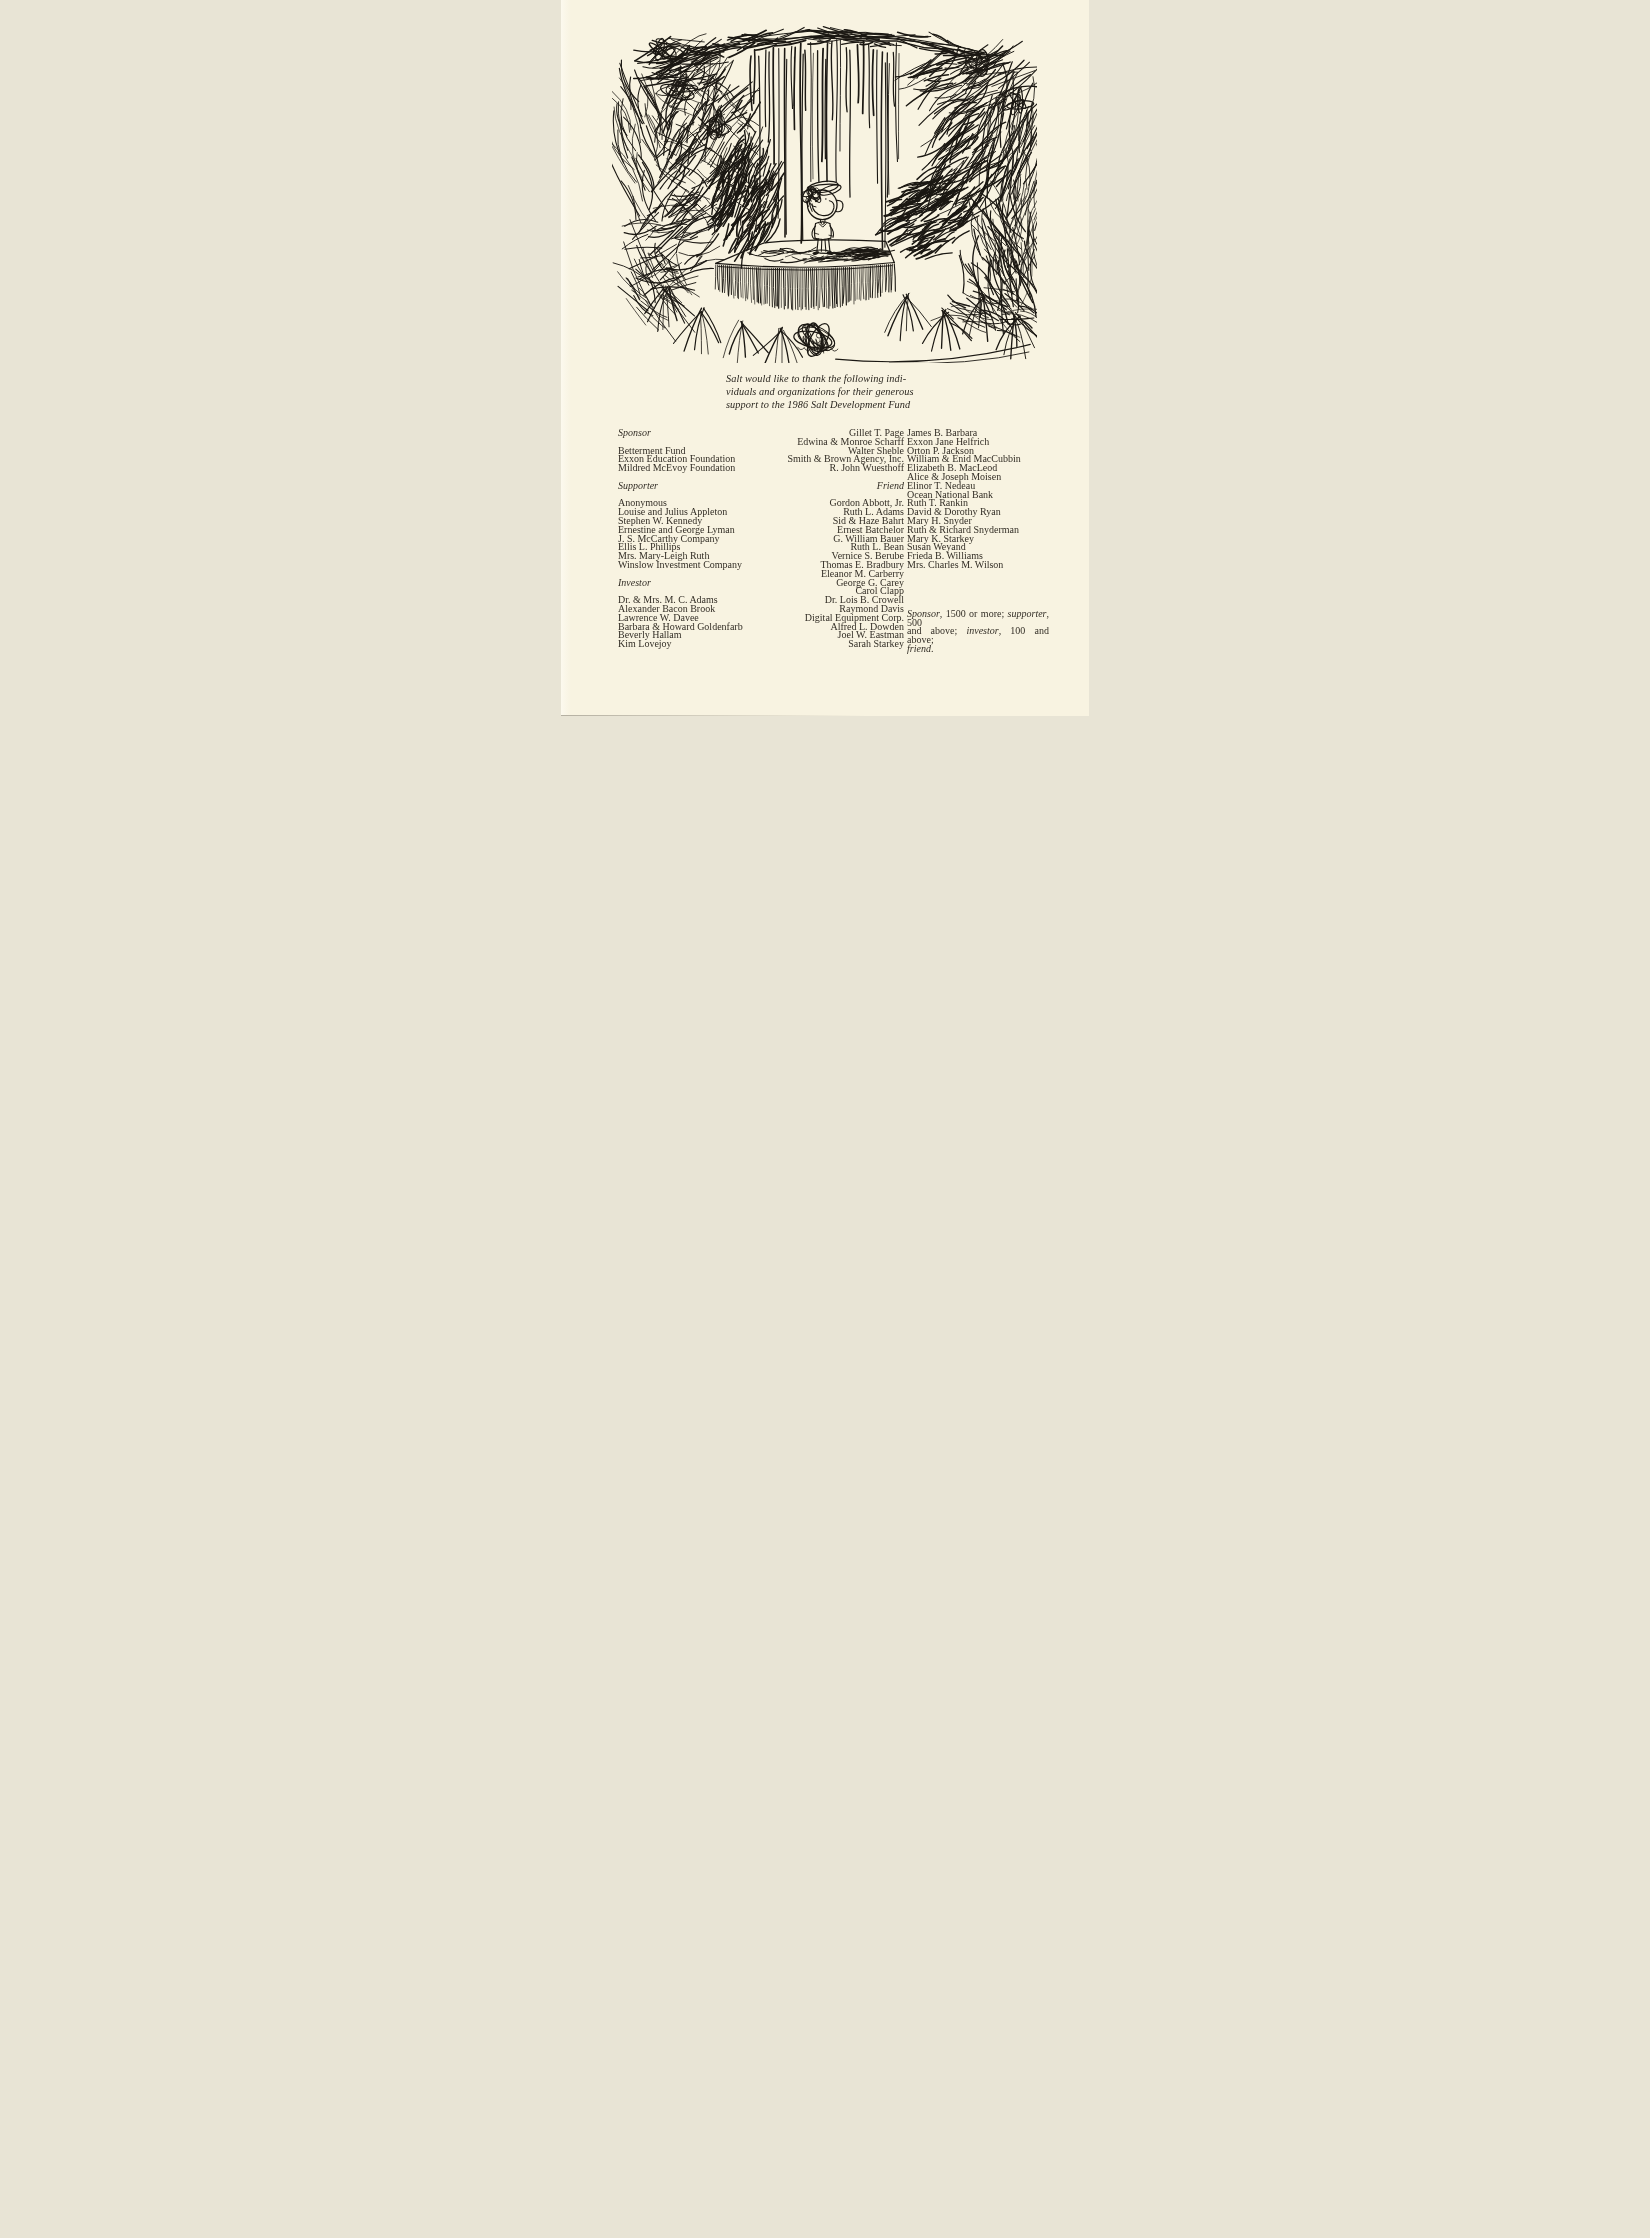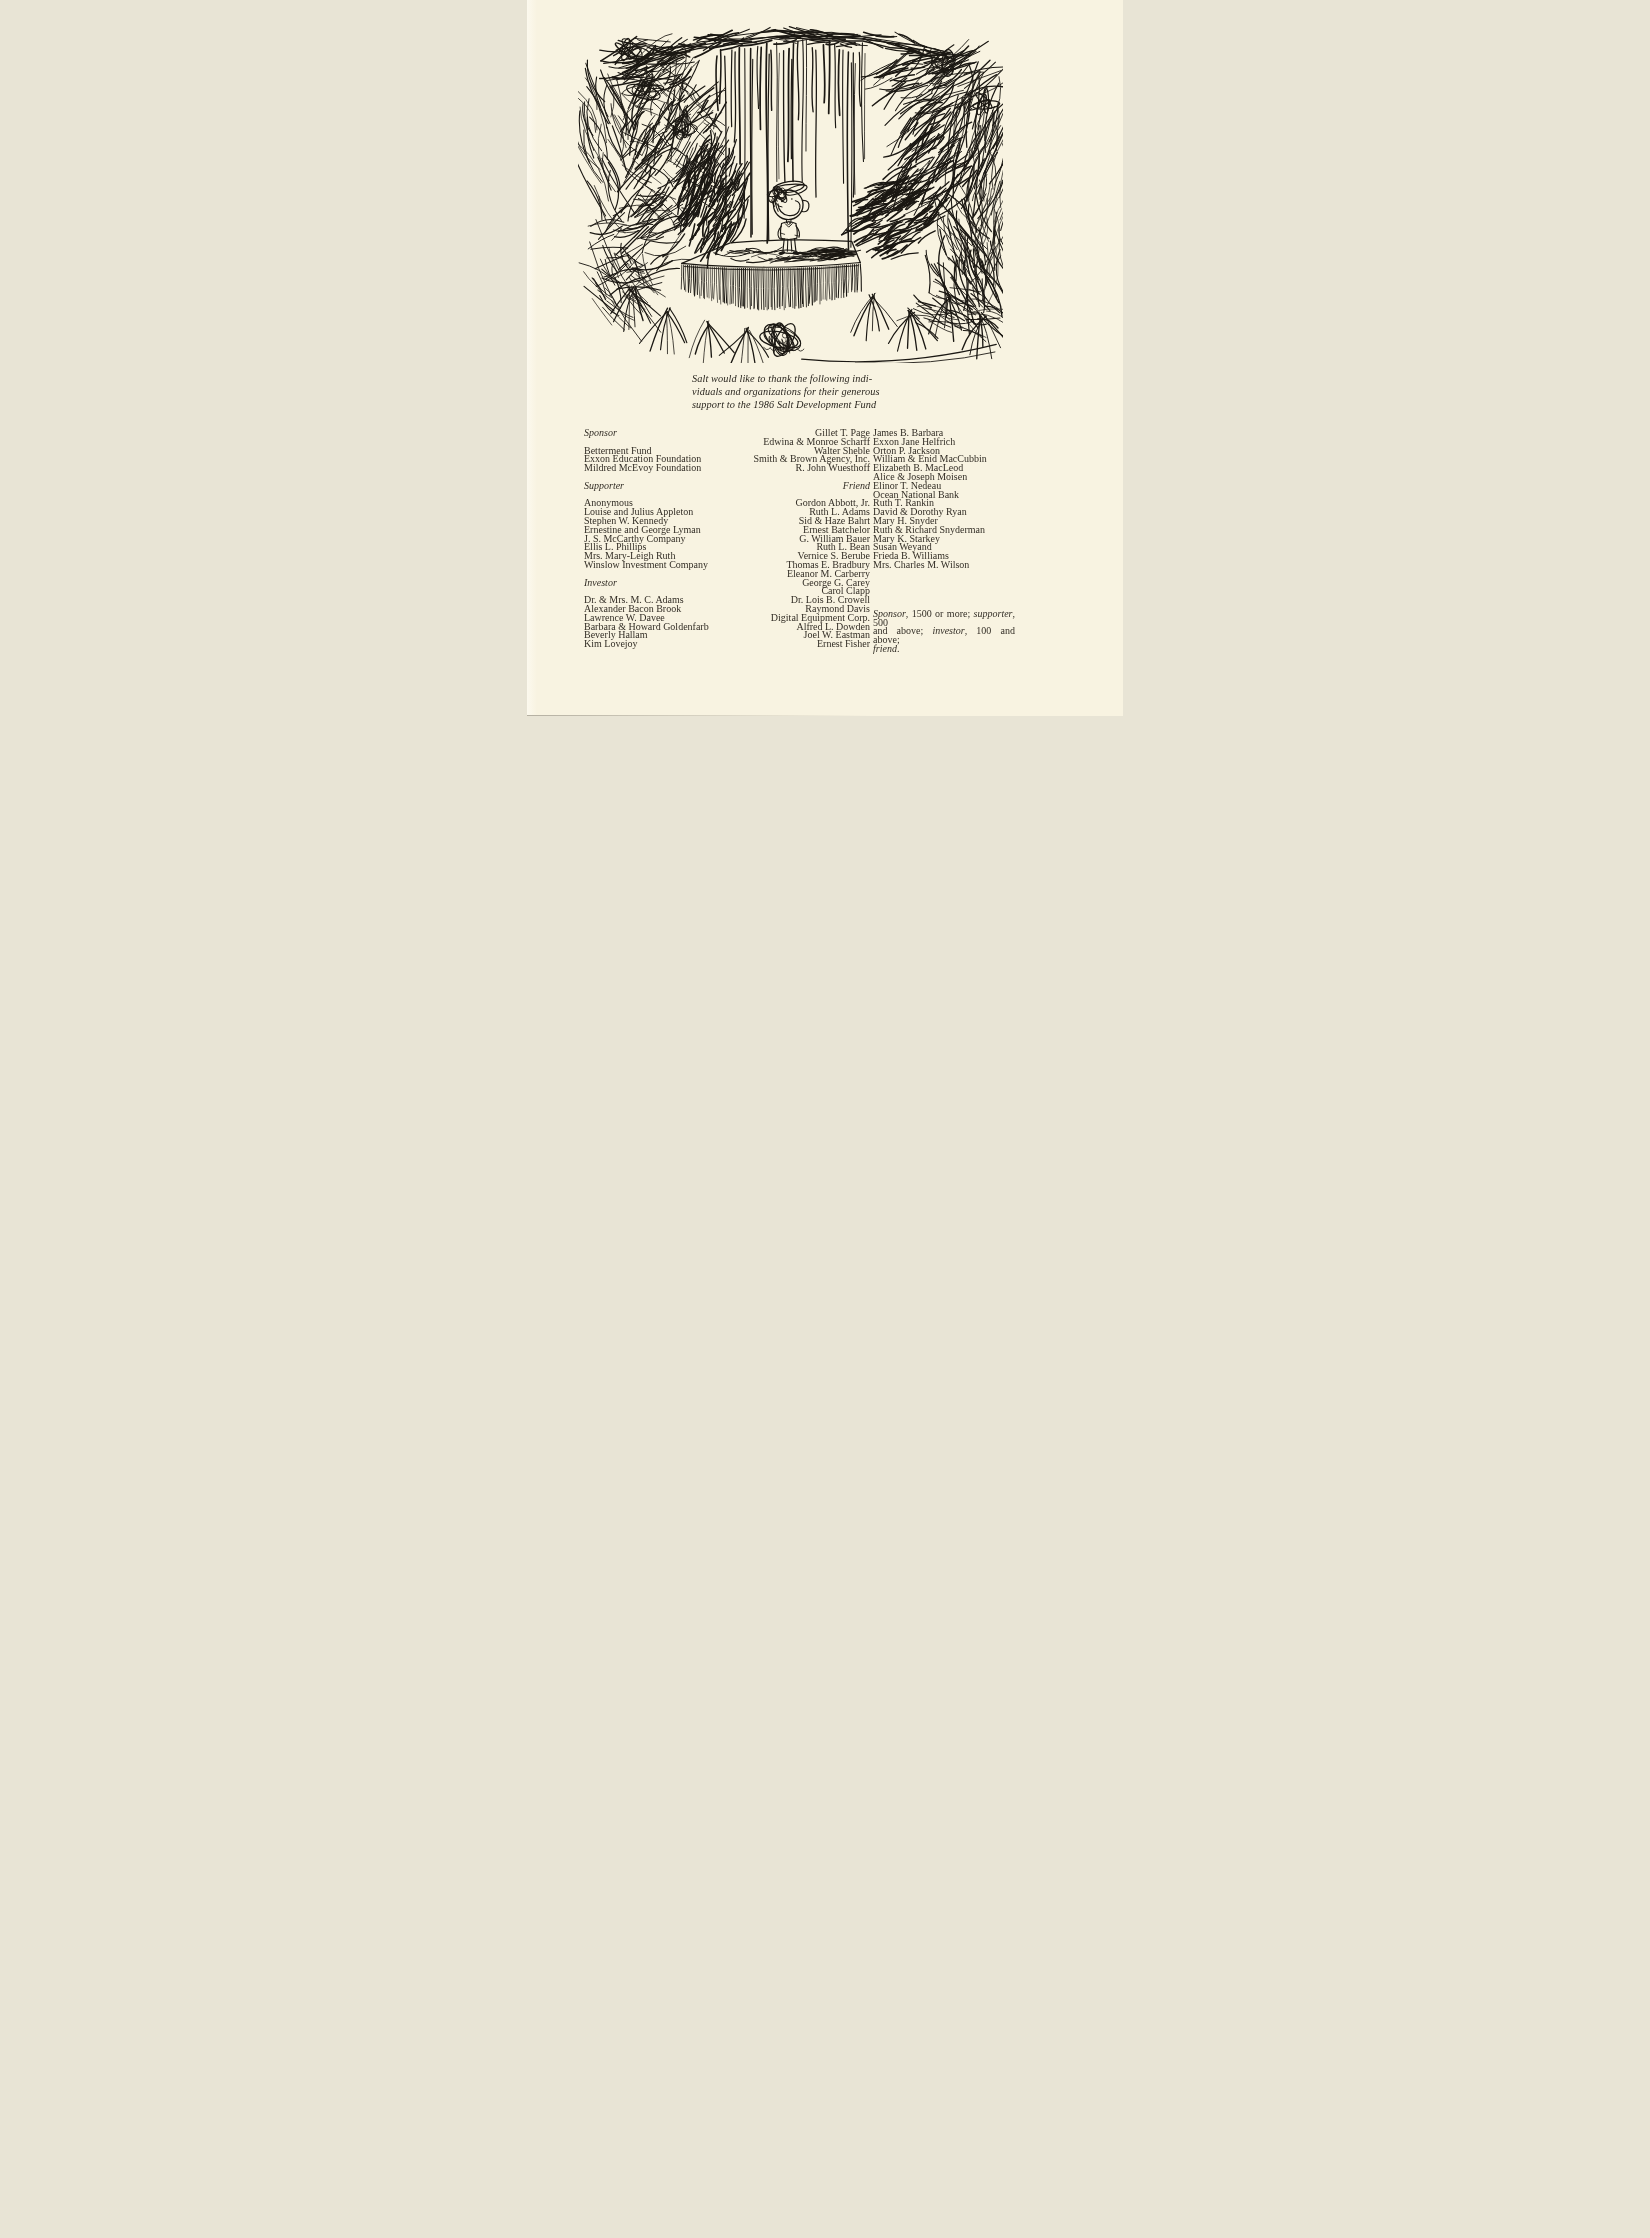--- a/index.html
+++ b/index.html
@@ -1,17 +1,17 @@
 <!DOCTYPE html>
 <html style="font-size:7.2px"><head>
 <meta charset="utf-8">
 <style>
   html,body{margin:0;padding:0;background:#e8e4d5;}
   .page{
-    position:relative;width:596px;height:716px;margin:0 auto;
+    position:relative;width:528px;height:716px;margin:0 auto;
     background:#f8f3e1;
     background-image:linear-gradient(90deg,#fcf9ee 0px,#f8f3e1 9.9px);
     font-family:"Liberation Serif",serif;color:#2e2a22;overflow:hidden;
   }
   .illustration{position:absolute;left:51px;top:9px;width:425px;height:354px;}
   .intro{
     position:absolute;left:165px;top:373px;width:206px;
     font-style:italic;font-size:10.3px;line-height:12.8px;letter-spacing:0.1px;color:#2b2720;
   }
   .col{position:absolute;top:429px;font-size:10px;line-height:8.8px;color:#332e26;}
@@ -1609,21 +1609,21 @@
         <div class="name">Vernice S. Berube</div>
         <div class="name">Thomas E. Bradbury</div>
         <div class="name">Eleanor M. Carberry</div>
         <div class="name">George G. Carey</div>
         <div class="name">Carol Clapp</div>
         <div class="name">Dr. Lois B. Crowell</div>
         <div class="name">Raymond Davis</div>
         <div class="name">Digital Equipment Corp.</div>
         <div class="name">Alfred L. Dowden</div>
         <div class="name">Joel W. Eastman</div>
-        <div class="name">Ernest Fisher</div>
+        <div class="name">Sarah Starkey</div>
       </div>
     </div>
   <div class="col col-3">
       <div class="name-block">
         <div class="name">James B. Barbara</div>
         <div class="name">Exxon Jane Helfrich</div>
         <div class="name">Orton P. Jackson</div>
         <div class="name">William &amp; Enid MacCubbin</div>
         <div class="name">Elizabeth B. MacLeod</div>
         <div class="name">Alice &amp; Joseph Moisen</div>

